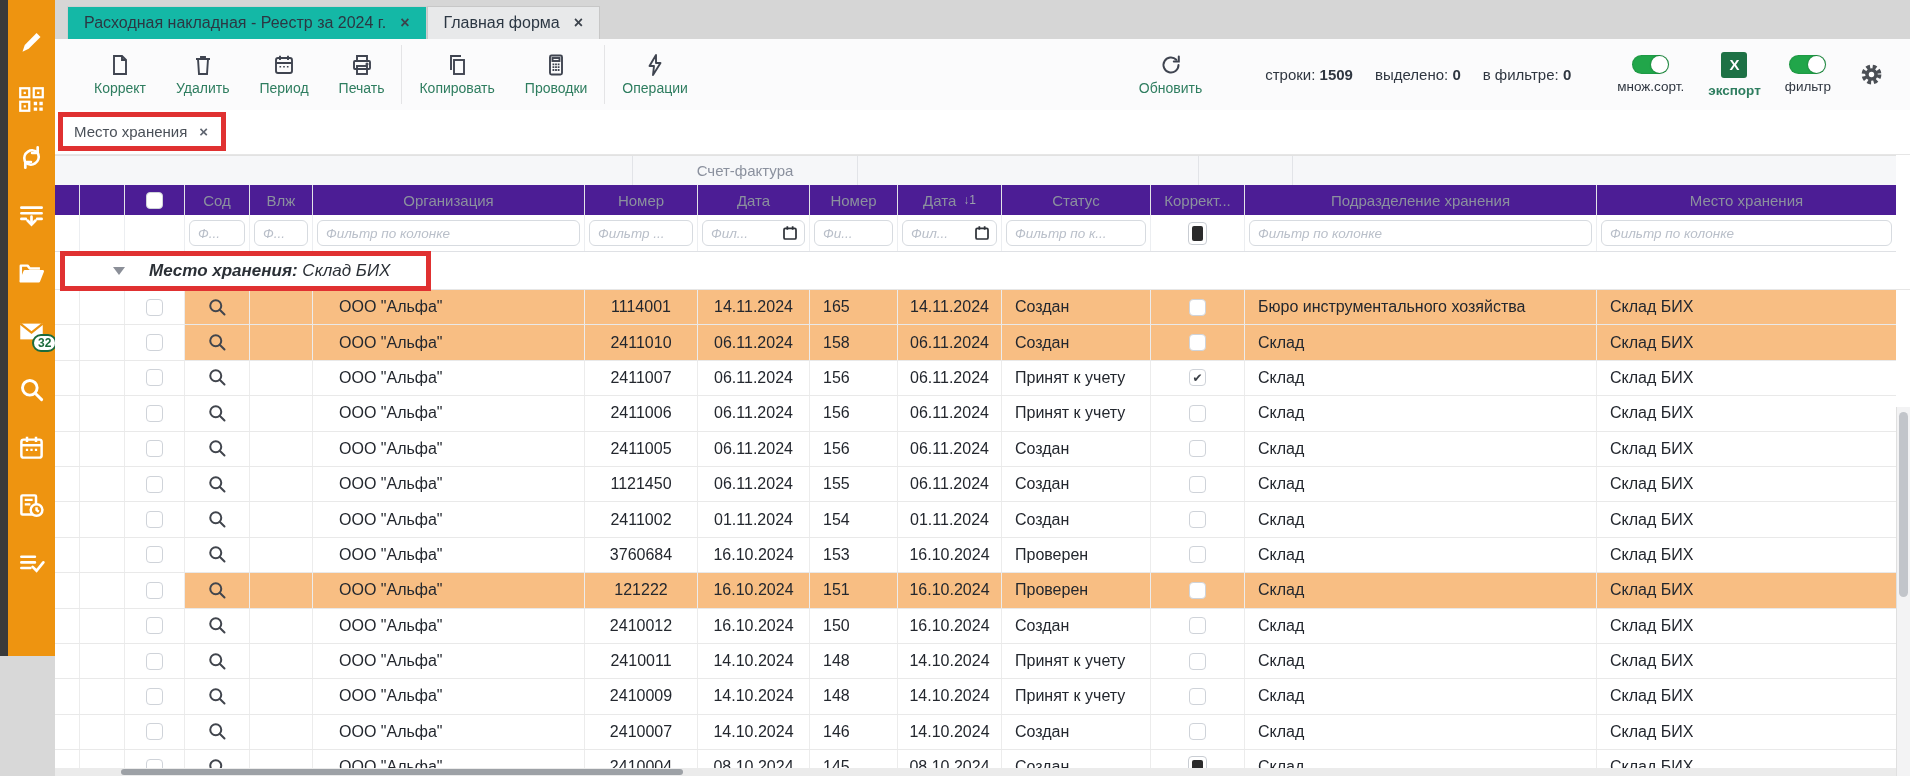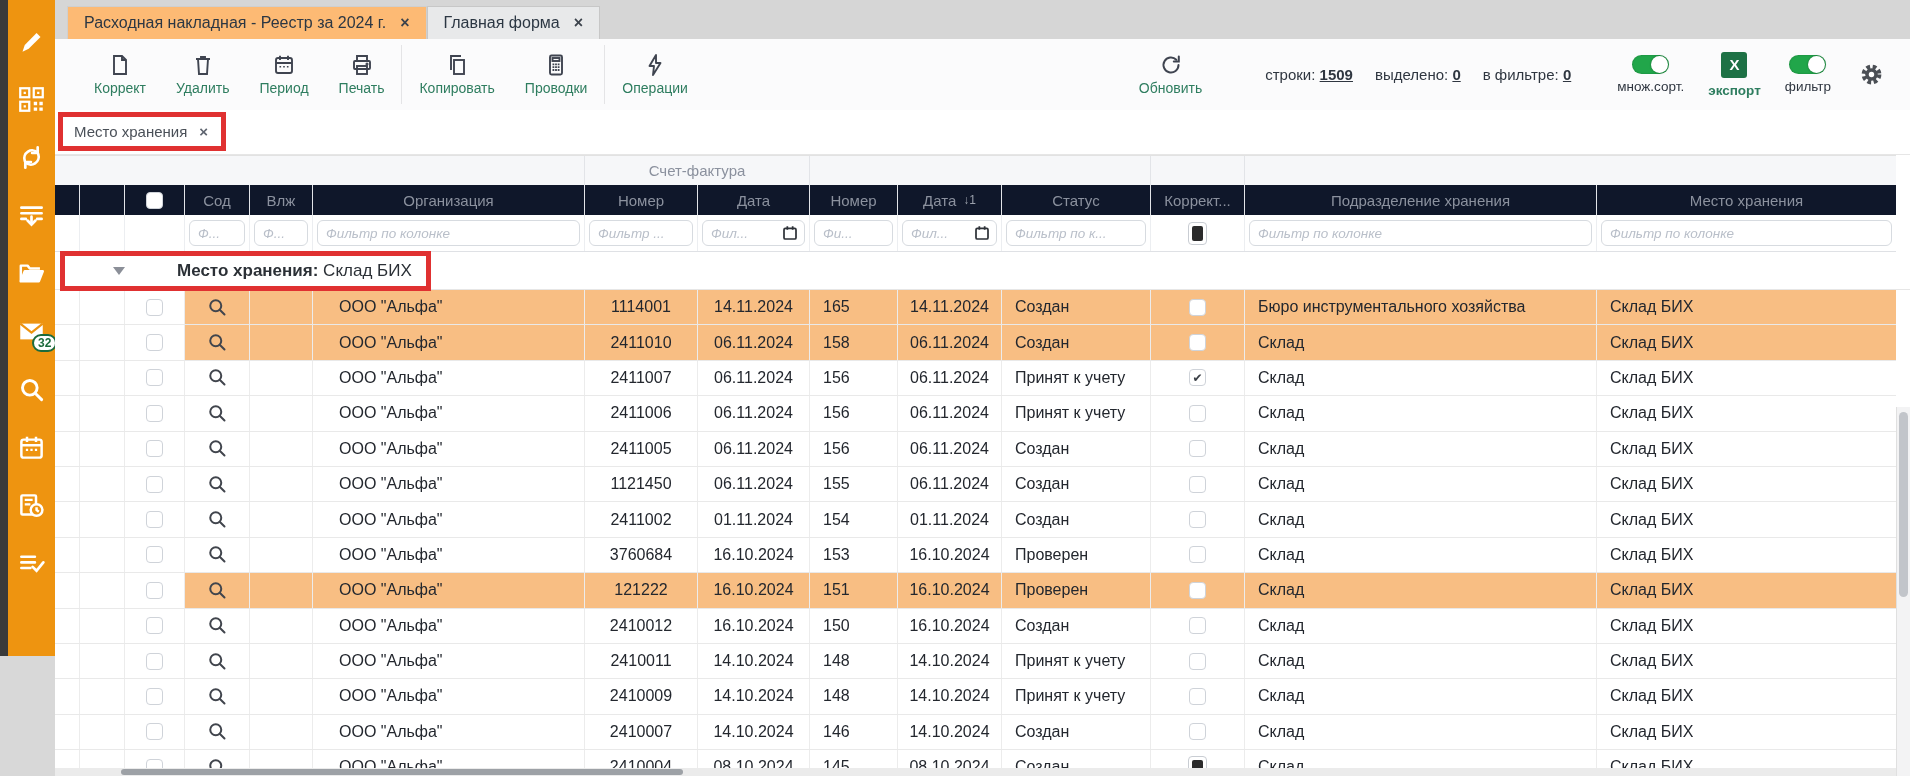--- a/index.html
+++ b/index.html
@@ -16,33 +16,33 @@
     color:#1d6b3c; font-size:12px; font-weight:bold; border-radius:9px; padding:0 4px; line-height:14px; }
   .side-bottom { position:absolute; left:0; top:656px; width:55px; height:120px; background:#d8d8d8; }
 
   
   .main { position:absolute; left:55px; top:0; width:1855px; height:776px; background:#fff; }
 
   
   .tabbar { height:39px; background:#d6d6d6; display:flex; align-items:flex-end; padding-left:12px; }
   .tab { height:33px; display:flex; align-items:center; gap:14px; padding:0 16px; font-size:16px;
     color:#2c3743; border:1px solid #c7c7c7; border-bottom:none; background:#e8e9ea; cursor:pointer; }
-  .tab.active { background:#fdba74; border-color:#cfcfcf; }
+  .tab.active { background:#14b8a6; border-color:#cfcfcf; }
   .tab .x { color:#3c434c; font-weight:bold; font-size:16px; cursor:pointer; }
 
   
   .toolbar { height:71px; background:#fbfbfc; display:flex; align-items:stretch; position:relative; }
   .tbtn { display:flex; flex-direction:column; align-items:center; justify-content:center; gap:3px;
     padding:4px 15px; cursor:pointer; }
   .tbtn .lbl { font-size:14px; color:#2e7d5f; }
   .tb-left { display:flex; margin-left:24px; }
   .sep { width:1px; background:#e4e4e6; margin:6px 2px; }
   .tb-refresh { margin-left:auto; }
   .tb-stats { display:flex; align-items:center; gap:22px; font-size:15px; color:#2f3640; margin:0 0 0 48px; }
-  .tb-stats b { font-weight:bold;text-decoration:underline; }
+  .tb-stats b { font-weight:bold; }
   .tb-toggles { display:flex; align-items:stretch; margin-left:36px; gap:4px; }
   .togglebox { display:flex; flex-direction:column; align-items:center; justify-content:center; gap:5px;
     padding:0 10px; cursor:pointer; }
   .togglebox .lbl { font-size:13.5px; color:#2f3640; }
   .togglebox .lbl.green { color:#2e7d5f;font-weight:bold; }
   .pill { width:37px; height:19px; border-radius:10px; background:#21A64A; position:relative;
     box-shadow:inset 0 0 2px rgba(0,0,0,.25); }
   .pill::after { content:""; position:absolute; right:1px; top:1px; width:17px; height:17px;
     border-radius:50%; background:#fff; box-shadow:0 0 2px rgba(0,0,0,.4); }
   .xlsq { width:26px; height:26px; background:#1E7145; border-radius:3px; color:#fff; font-weight:bold;
@@ -54,24 +54,24 @@
   .redbox { border:5px solid #E03131; }
   .chipwrap { position:absolute; left:3px; top:2px; padding:1px; }
   .chip { display:flex; align-items:center; gap:12px; padding:5px 12px 5px 10px; font-size:15px;
     color:#4a5058; background:#fff; cursor:default; }
   .chip .x { color:#5f6570; font-weight:bold; font-size:15px; cursor:pointer; }
 
   
   .grid { position:relative; width:1855px; height:621px; overflow:hidden; background:#fff; }
   .cols { display:grid; grid-template-columns:25px 45px 60px 65px 63px 272px 113px 112px 88px 104px 149px 94px 352px 299px; width:1841px; }
   .gh { display:grid; grid-template-columns:530px 225px 341px 94px 352px 299px; width:1841px;
-    height:30px; background:#f6f7f9; border-top:1px solid #e2e2e2; }
+    height:30px; background:#f6f7f9; border-top:1px solid #e2e2e2;padding-left:48px; }
   .gh > div { display:flex; align-items:center; justify-content:center; font-size:15px; color:#8b919e;
     border-right:1px solid #e2e4e8; }
-  .hd { height:30px; background:#0f172a; }
+  .hd { height:30px; background:#4c1d95; }
   .hd > div { display:flex; align-items:center; justify-content:center; font-size:15px; color:#8b919e;
     border-right:1px solid #e2e4e8; overflow:hidden; white-space:nowrap; text-overflow:ellipsis; }
   .hd .sort { font-size:12px; color:#9aa0ab; margin-left:7px; }
   .fr { height:37px; background:#fff; border-bottom:1px solid #dfe1e5; }
   .fr > div { display:flex; align-items:center; justify-content:center; border-right:1px solid #eceef1; padding:0 4px; }
   .fin { width:100%; height:26px; border:1px solid #d7dbe0; border-radius:6px; padding:0 8px;
     font-size:13.5px; font-style:italic; color:#3c424a; font-family:"Liberation Sans",sans-serif; min-width:0; }
   .fin::placeholder { color:#b9bfc9; opacity:1; }
   .datef { position:relative; width:100%; display:flex; align-items:center; }
   .datef .fin { padding-right:28px; }
@@ -81,21 +81,21 @@
     display:flex; align-items:center; justify-content:center; cursor:pointer; }
   .cb-box.k-checked::after { content:"\2714"; font-size:12px; color:#3a3f45; }
   .cb-dark { width:19px; height:23px; border:1.5px solid #c9cdd3; border-radius:4px; background:#fff;
     display:flex; align-items:center; justify-content:center; }
   .cb-dark::after { content:""; width:11px; height:15px; background:#2b2b2b; border-radius:2px; }
 
   
   .grow { position:relative; height:38px; background:#fff; border-bottom:1px solid #e6e6e6; display:flex; align-items:center; }
   .grow .tri { margin-left:58px; width:0; height:0; border-left:6px solid transparent;
     border-right:6px solid transparent; border-top:8px solid #8b8f98; cursor:pointer; }
-  .grow .gtext { margin-left:52px; font-size:17px; color:#2b3036; }
+  .grow .gtext { margin-left:24px; font-size:17px; color:#2b3036;font-style:italic; }
   .grow .gtext b { font-weight:bold; }
   .grow .gredbox { position:absolute; left:5px; top:-1px; width:371px; height:40px; pointer-events:none; }
 
   
   .dr { height:35.4px; border-bottom:1px solid #e9e9e9; cursor:pointer; }
   .dr > div { display:flex; align-items:center; border-right:1px solid #ececec; font-size:16px;
     color:#23272e; overflow:hidden; white-space:nowrap; }
   .dr .ctr { justify-content:center; }
   .dr .lft { padding-left:13px; }
   .dr .f-org { padding-left:26px; }

